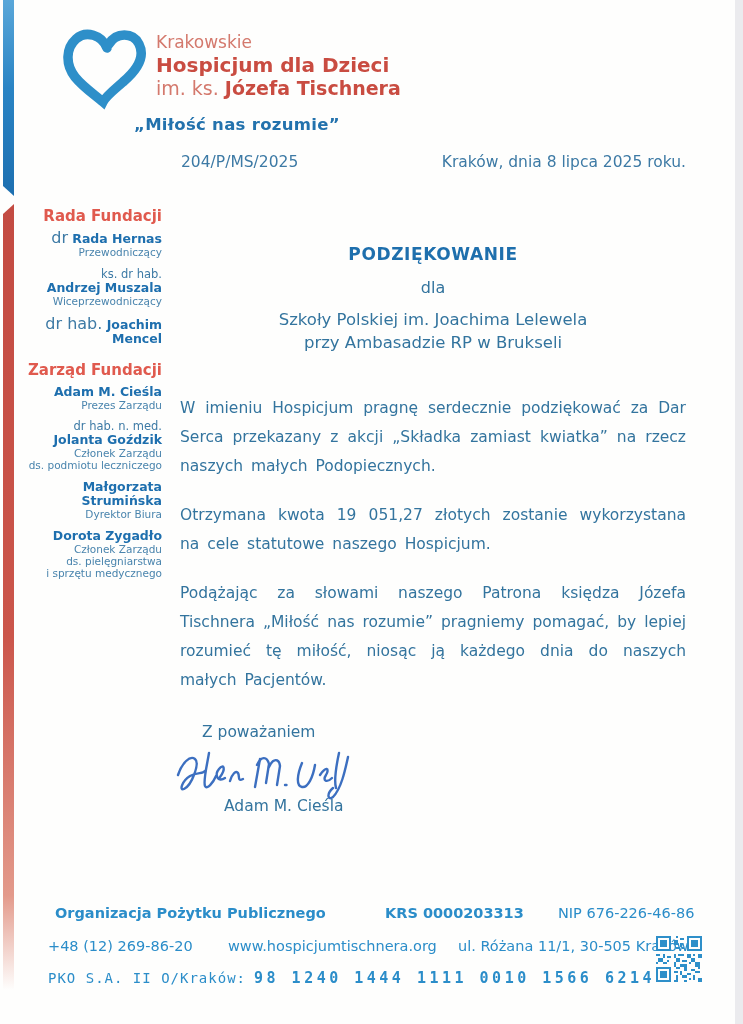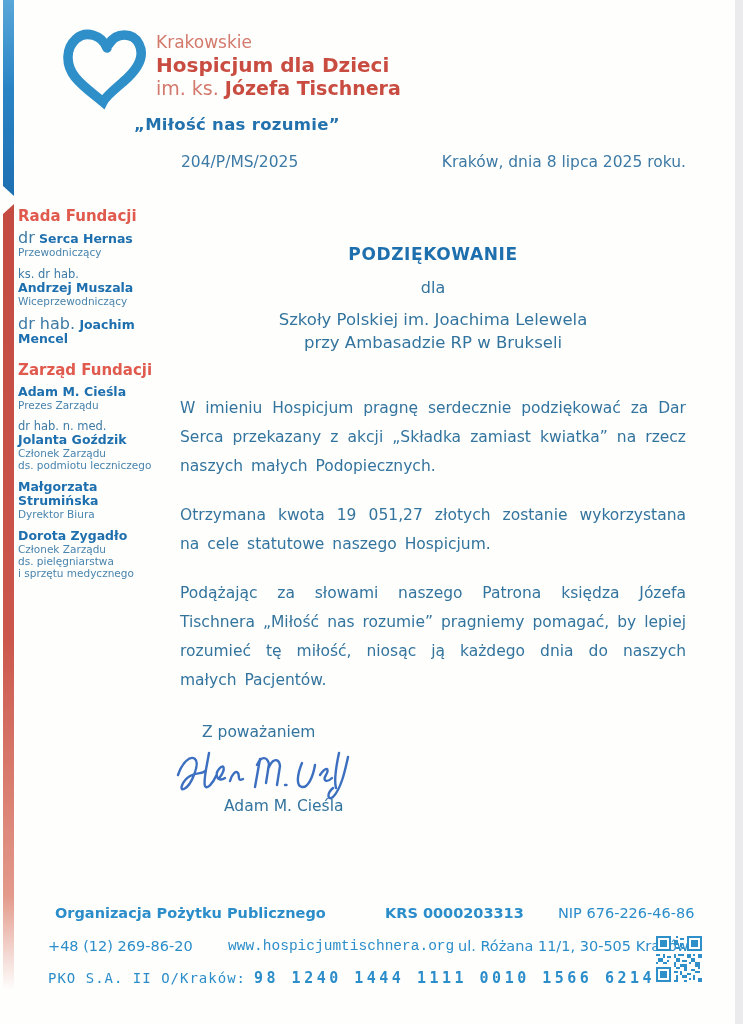--- a/index.html
+++ b/index.html
@@ -38,21 +38,21 @@
   .motto{
     position:absolute;left:134px;top:115px;
     font-size:16.5px;font-weight:bold;color:#2372ad;letter-spacing:.3px;
   }
   
   .refnum{position:absolute;left:181px;top:153px;font-size:15.5px;color:#3d7aa5;}
   .dateline{position:absolute;right:57px;top:153px;font-size:15.5px;color:#3d7aa5;}
   
   .sidebar{
     position:absolute;left:18px;top:208px;width:144px;
-    color:#4984ad;
+    text-align:right;color:#4984ad;
   }
   .s-heading{font-size:15px;font-weight:bold;color:#e05a4e;line-height:17px;margin-bottom:6px;}
   .s-heading.board{margin-top:16px;}
   .s-member{margin-bottom:10px;}
   .s-member.tight{margin-bottom:9px;}
   .s-pre{font-size:11.5px;line-height:13px;color:#3d7aa5;}
   .s-name{font-size:12.5px;font-weight:bold;line-height:14px;color:#1e6fae;}
   .s-name .s-inlinepre{font-weight:normal;font-size:16px;color:#3d7aa5;}
   .s-role{font-size:10.5px;line-height:12px;color:#4984ad;}
   
@@ -72,21 +72,21 @@
   .sig-scribble{display:block;margin:4px 0 0 -6px;}
   .sig-name{margin:-4px 0 0 44px;font-size:15.5px;color:#33749e;}
   
   .footer{position:absolute;left:0;top:0;width:743px;height:1024px;pointer-events:none;}
   .f-item{position:absolute;font-size:14.5px;color:#2b8dc9;white-space:nowrap;}
   .f-bold{font-weight:bold;}
   .f-opp{left:55px;top:905px;}
   .f-krs{left:385px;top:905px;}
   .f-nip{left:558px;top:905px;}
   .f-phone{left:48px;top:938px;}
-  .f-web{left:228px;top:938px;font-family:Liberation Mono, monospace;}
+  .f-web{left:228px;top:938px;}
   .f-addr{left:458px;top:938px;}
   .f-bank{left:48px;top:969px;font-family:"DejaVu Sans Mono","Liberation Mono",monospace;font-size:14px;letter-spacing:1px;}
   .f-bank b{font-size:15px;font-weight:bold;letter-spacing:3.5px;margin-left:8px;}
   .qr{position:absolute;left:656px;top:936px;width:46px;height:46px;}
 </style>
 </head>
 <body>
 
 <div class="page">
   <div class="scan-edge-right"></div>
@@ -105,21 +105,21 @@
   </div>
   <div class="motto">„Miłość nas rozumie”</div>
 
   <div class="refnum">204/P/MS/2025</div>
   <div class="dateline">Kraków, dnia 8 lipca 2025 roku.</div>
 
   <div class="sidebar">
     <div class="s-heading">Rada Fundacji</div>
 
     <div class="s-member">
-      <div class="s-name"><span class="s-inlinepre">dr</span> <span>Serca Hernas</span></div>
+      <div class="s-name"><span class="s-inlinepre">dr</span> <span>Rada Hernas</span></div>
       <div class="s-role">Przewodniczący</div>
     </div>
 
     <div class="s-member">
       <div class="s-pre">ks. dr hab.</div>
       <div class="s-name">Andrzej Muszala</div>
       <div class="s-role">Wiceprzewodniczący</div>
     </div>
 
     <div class="s-member">

